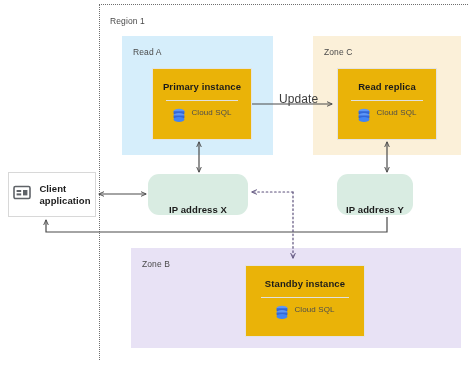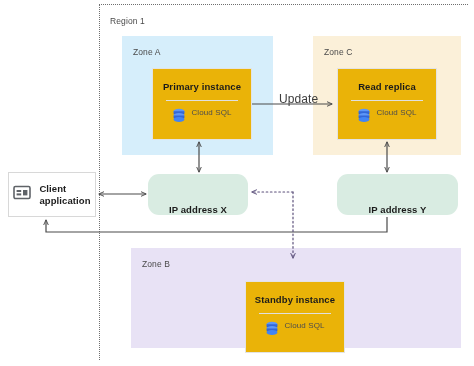--- a/index.html
+++ b/index.html
@@ -98,41 +98,41 @@
     gap: 5px;
   }
   .product-name {
     font-size: 8px;
     color: #4d4d4d;
     letter-spacing: .1px;
     white-space: nowrap;
   }
   #primary-instance-card { left: 152px; top: 68px; width: 100px; height: 72px; }
   #read-replica-card     { left: 337px; top: 68px; width: 100px; height: 72px; }
-  #standby-instance-card { left: 245px; top: 265px; width: 100px; height: 72px; margin-top: 16px; }
+  #standby-instance-card { left: 245px; top: 265px; width: 120px; height: 72px; }
 
   
   .ip-box {
     position: absolute;
     background: #d9ece2;
     display: flex;
     align-items: flex-end;
     justify-content: center;
     box-sizing: border-box;
     border-radius: 11px;
   }
   .ip-label {
     font-size: 9.5px;
     font-weight: bold;
     color: #1b1b1b;
     letter-spacing: .1px;
     white-space: nowrap;
   }
   #ip-address-x { left: 148px; top: 174px; width: 100px; height: 41px; }
-  #ip-address-y { left: 337px; top: 174px; width: 121px; height: 41px; }
+  #ip-address-y { left: 337px; top: 174px; width: 76px; height: 41px; }
 
   
   #client-application {
     left: 8px; top: 172px;
     width: 88px; height: 45px;
     background: #ffffff;
     border: 1px solid #d8d8d8;
     box-sizing: border-box;
     display: flex;
     align-items: center;
@@ -175,21 +175,21 @@
 </style>
 </head>
 <body>
 
 <div id="canvas">
 
   <div class="abs" id="region-boundary"></div>
   <div class="abs" id="region-label">Region 1</div>
 
   <div class="abs zone" id="zone-a">
-    <span class="zone-label">Zone A</span>
+    <span class="zone-label">Read A</span>
   </div>
 
   <div class="abs zone" id="zone-c">
     <span class="zone-label">Zone C</span>
   </div>
 
   <div class="abs zone" id="zone-b">
     <span class="zone-label">Zone B</span>
   </div>
 

